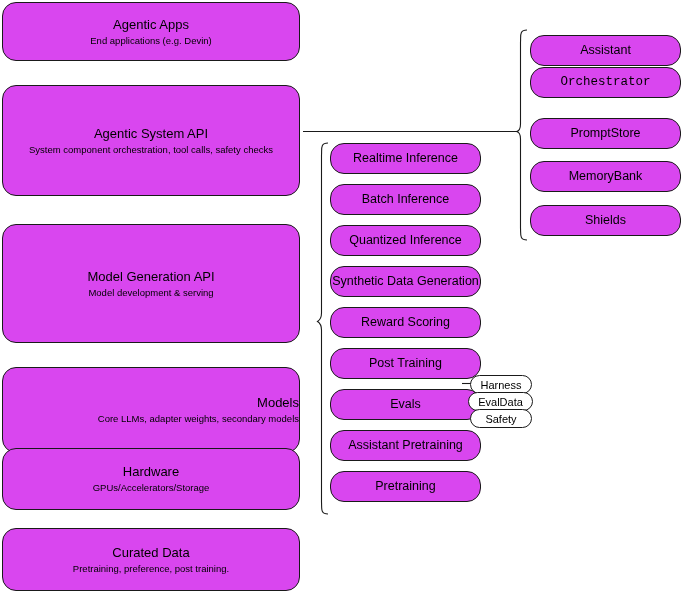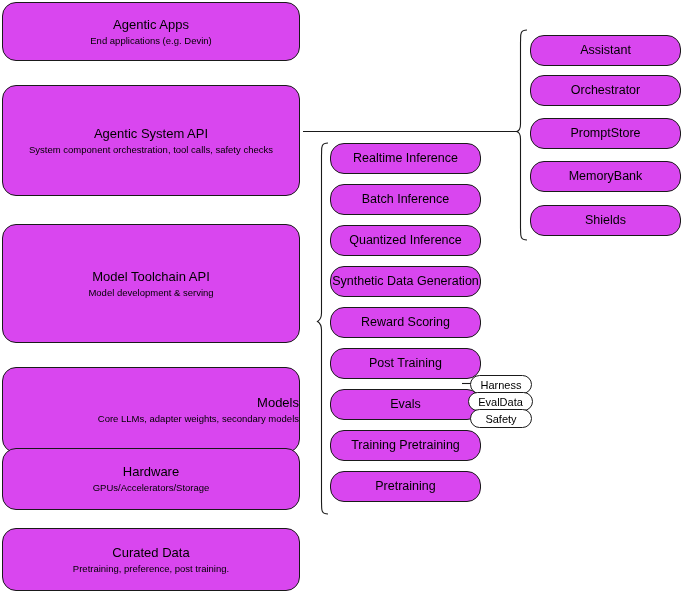--- a/index.html
+++ b/index.html
@@ -134,21 +134,21 @@
     <div class="layer-title">Agentic Apps</div>
     <div class="layer-sub">End applications (e.g. Devin)</div>
   </div>
 
   <div class="box layer-box" style="top:85px;height:111px;">
     <div class="layer-title">Agentic System API</div>
     <div class="layer-sub">System component orchestration, tool calls, safety checks</div>
   </div>
 
   <div class="box layer-box" style="top:224px;height:119px;">
-    <div class="layer-title">Model Toolchain API</div>
+    <div class="layer-title">Model Generation API</div>
     <div class="layer-sub">Model development &amp; serving</div>
   </div>
 
   <div class="box layer-box" style="top:367px;height:86px;align-items:flex-end;">
     <div class="layer-title">Models</div>
     <div class="layer-sub">Core LLMs, adapter weights, secondary models</div>
   </div>
 
   <div class="box layer-box" style="top:448px;height:62px;">
     <div class="layer-title">Hardware</div>
@@ -175,34 +175,34 @@
   <div class="box cap-box mid-box" style="top:348px;">
     <div class="cap-label">Post Training</div>
   </div>
   <div class="box cap-box mid-box" style="top:307px;">
     <div class="cap-label">Reward Scoring</div>
   </div>
   <div class="box cap-box mid-box" style="top:389px;">
     <div class="cap-label">Evals</div>
   </div>
   <div class="box cap-box mid-box" style="top:430px;">
-    <div class="cap-label">Training Pretraining</div>
+    <div class="cap-label">Assistant Pretraining</div>
   </div>
   <div class="box cap-box mid-box" style="top:471px;">
     <div class="cap-label">Pretraining</div>
   </div>
 
   <div class="pill" style="left:470px;top:375px;width:62px;">Harness</div>
   <div class="pill" style="left:468px;top:392px;width:65px;">EvalData</div>
   <div class="pill" style="left:470px;top:409px;width:62px;">Safety</div>
 
   <div class="box cap-box right-box" style="top:35px;">
     <div class="cap-label">Assistant</div>
   </div>
-  <div class="box cap-box right-box" style="top:75px;">
+  <div class="box cap-box right-box" style="top:67px;font-family:Liberation Mono, monospace;">
     <div class="cap-label">Orchestrator</div>
   </div>
   <div class="box cap-box right-box" style="top:118px;">
     <div class="cap-label">PromptStore</div>
   </div>
   <div class="box cap-box right-box" style="top:161px;">
     <div class="cap-label">MemoryBank</div>
   </div>
   <div class="box cap-box right-box" style="top:205px;">
     <div class="cap-label">Shields</div>

